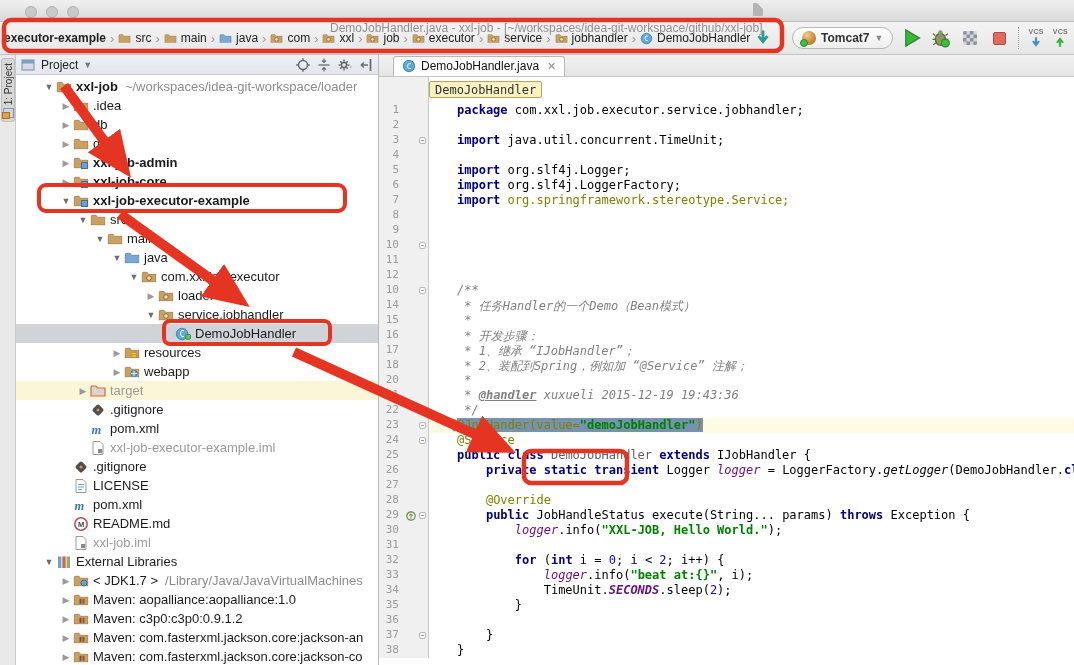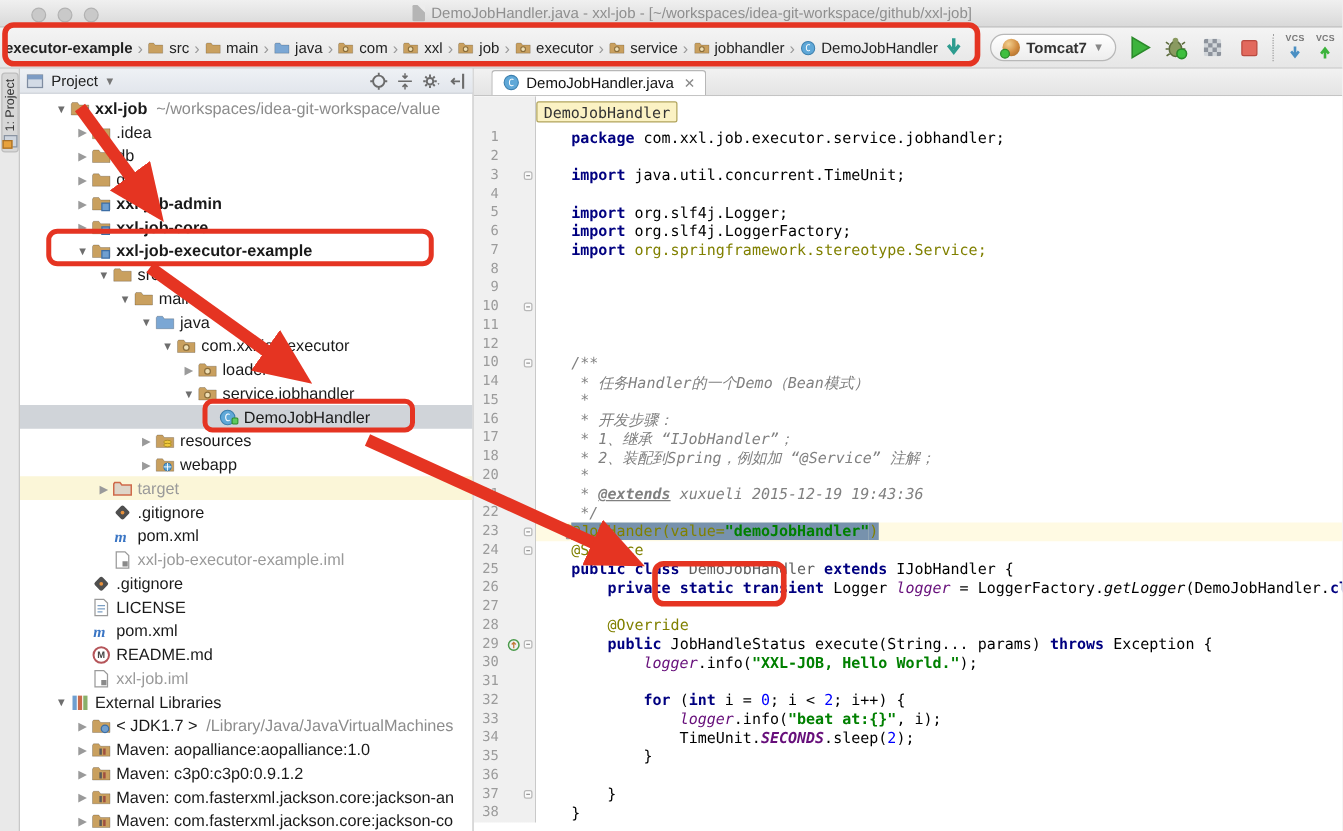--- a/index.html
+++ b/index.html
@@ -3,21 +3,21 @@
 <meta charset="utf-8">
 <style>
   * { margin:0; padding:0; box-sizing:border-box; }
   html,body { width:1074px; height:665px; overflow:hidden; font-family:"Liberation Sans",sans-serif; background:#ececec; }
   .window { position:relative; width:1074px; height:665px; background:#ececec; }
 
   
   .titlebar { position:relative; height:22px; background:linear-gradient(#f0f0f0,#d9d9d9); border-bottom:1px solid #bdbdbd; }
   .tl { position:absolute; top:6px; width:12px; height:12px; border-radius:50%; background:#c9c9c9; border:1px solid #b2b2b2; }
   .tl.c { left:25px; } .tl.m { left:46px; } .tl.z { left:67px; }
-  .wtitle { position:absolute; left:330px; top:3px; font-size:12px; color:#8f8f8f; white-space:nowrap; display:flex; align-items:flex-end; gap:5px; }
+  .wtitle { position:absolute; left:330px; top:3px; font-size:12px; color:#8f8f8f; white-space:nowrap; display:flex; align-items:flex-end; gap:5px;flex-direction:column; }
   .docico { display:inline-block; width:10px; height:13px; background:#b5b5b5; border-radius:1px; position:relative; }
   .docico::after { content:""; position:absolute; right:0; top:0; border:3px solid #ececec; border-left-color:transparent; border-bottom-color:transparent; }
 
   
   .navbar { height:33px; background:linear-gradient(#f4f4f4,#e6e6e6); border-bottom:1px solid #c3c3c3; display:flex; align-items:center; padding:0 6px 0 2px; white-space:nowrap; }
   .crumbs { display:flex; align-items:center; overflow:hidden; }
   .crumb { display:inline-flex; align-items:center; gap:4px; font-size:12px; color:#222; padding:1px 2px; }
   .crumb.b span { font-weight:bold; }
   .chev { color:#9a9a9a; font-size:13px; margin:0 2px; }
   .nav-right { margin-left:auto; display:flex; align-items:center; gap:9px; }
@@ -315,21 +315,21 @@
           <div class="trow">
             <span class="tind" style="width:26px"></span>
             <span class="arr open">▼</span>
             <span class="ico">
               <svg viewBox="0 0 16 16">
                 <path fill="#c9a05f" stroke="#00000033" stroke-width=".8" d="M1 4.2 L1.8 3 H6 L7.5 5 H15 V13 H1 z"></path>
                 <rect x="8.5" y="7.5" width="6" height="6" fill="#6f9fd0" stroke="#3c6ea5"></rect>
               </svg>
             </span>
             <span class="tlabel b">xxl-job</span>
-            <span class="tpath">~/workspaces/idea-git-workspace/value</span>
+            <span class="tpath">~/workspaces/idea-git-workspace/loader</span>
           </div>
           <div class="trow">
             <span class="tind" style="width:43px"></span>
             <span class="arr closed">▶</span>
             <span class="ico">
               <svg viewBox="0 0 16 16">
                 <path fill="#c9a05f" stroke="#00000033" stroke-width=".8" d="M1 4.2 L1.8 3 H6 L7.5 5 H15 V13 H1 z"></path>
               </svg>
             </span>
             <span class="tlabel">.idea</span>
@@ -767,21 +767,21 @@
               <span class="src"><span class="c"> * 2、装配到Spring，例如加 “@Service” 注解；</span></span>
             </div>
             <div class="cl">
               <span class="gnum">20</span>
               <span class="gzone"></span>
               <span class="src"><span class="c"> *</span></span>
             </div>
             <div class="cl">
               <span class="gnum">21</span>
               <span class="gzone"></span>
-              <span class="src"><span class="c"> * </span><span class="ca">@extends</span><span class="c"> xuxueli 2015-12-19 19:43:36</span></span>
+              <span class="src"><span class="c"> * </span><span class="ca">@handler</span><span class="c"> xuxueli 2015-12-19 19:43:36</span></span>
             </div>
             <div class="cl">
               <span class="gnum">22</span>
               <span class="gzone"></span>
               <span class="src"><span class="c"> */</span></span>
             </div>
             <div class="cl caret">
               <span class="gnum">23</span>
               <span class="gzone">
                 <span class="fold"></span>

